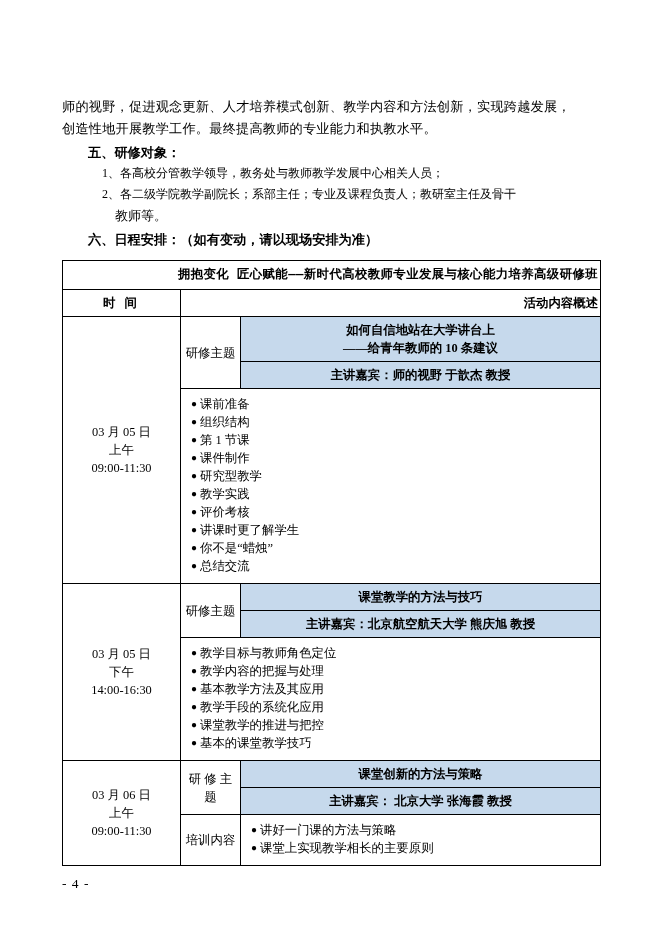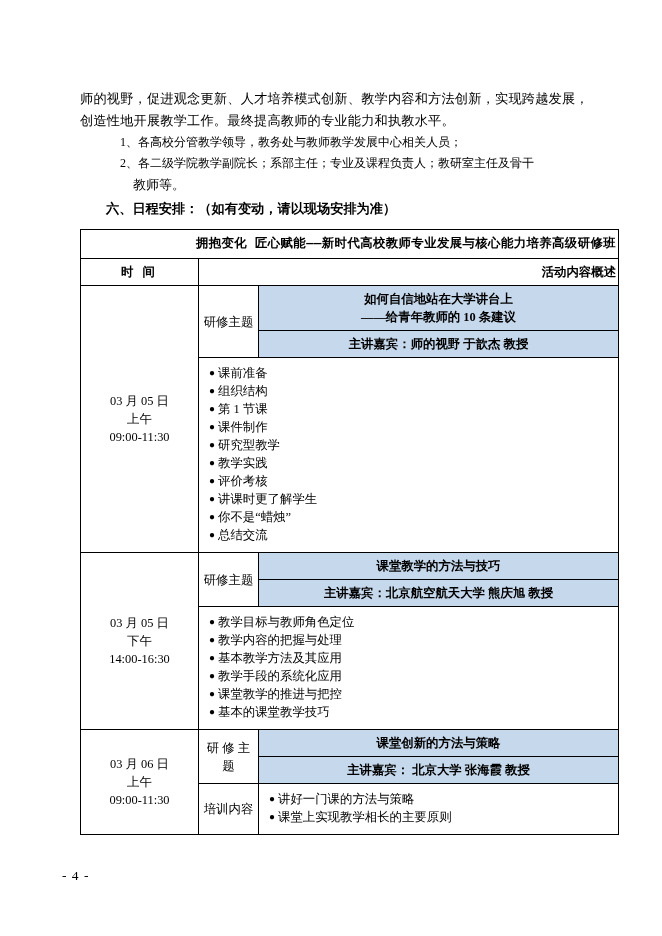--- a/index.html
+++ b/index.html
@@ -10,25 +10,25 @@
   body {
     width: 662px;
     height: 936px;
     font-family: "Liberation Serif", "DejaVu Serif", serif;
     color: #000;
     position: relative;
     overflow: hidden;
   }
   .page {
     position: absolute;
-    left: 0; top: 0;
+    left: 0; top: 8px;
     width: 662px;
     height: 720px;
     box-sizing: border-box;
-    padding: 88px 62px 0 80px;
+    padding: 88px 62px 0 62px;
   }
   .para {
     font-size: 13.2px;
     line-height: 21px;
     text-align: justify;
     margin: 0 0 1px 0;
     letter-spacing: 0.2px;
   }
   .sec-title {
     font-size: 13.2px;
@@ -127,20 +127,21 @@
   }
 </style>
 </head>
 <body>
 
 <div class="page">
 
   <p class="para">师的视野，促进观念更新、人才培养模式创新、教学内容和方法创新，实现跨越发展，</p>
   <p class="para">创造性地开展教学工作。最终提高教师的专业能力和执教水平。</p>
 
+  <p class="sec-title">五、研修对象：</p>
   <p class="sub-item">1、各高校分管教学领导，教务处与教师教学发展中心相关人员；</p>
   <p class="sub-item">2、各二级学院教学副院长；系部主任；专业及课程负责人；教研室主任及骨干</p>
   <p class="sub-item-cont">教师等。</p>
 
   <p class="sec-title">六、日程安排：（如有变动，请以现场安排为准）</p>
 
   <table class="sched">
     <colgroup>
       <col style="width:118px">
       <col style="width:60px">

